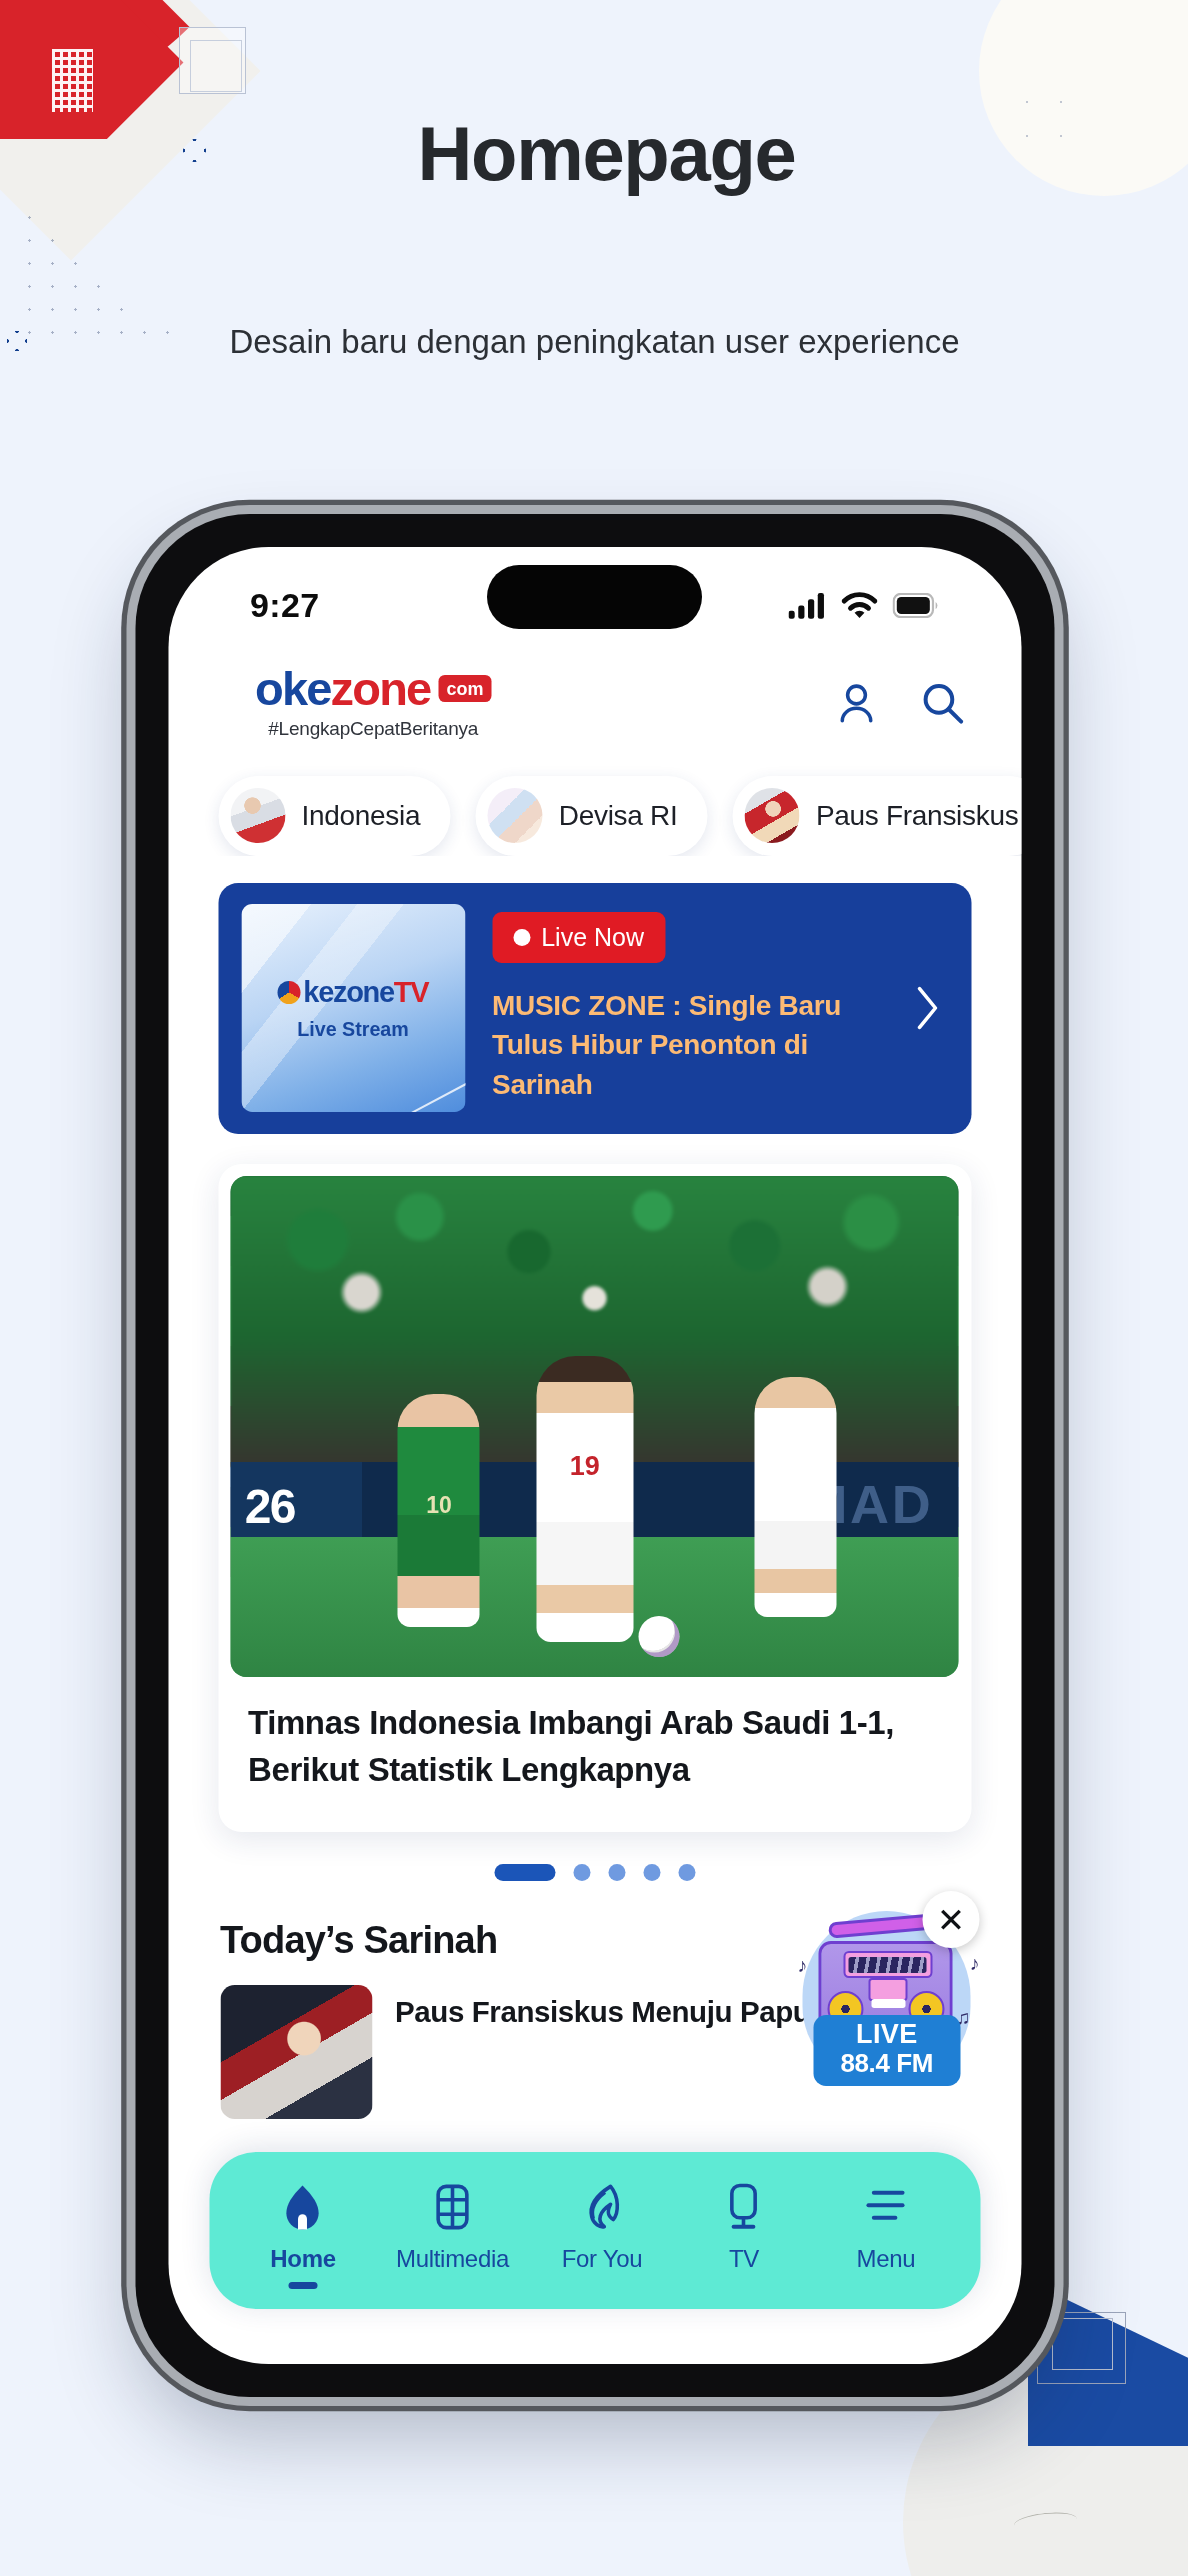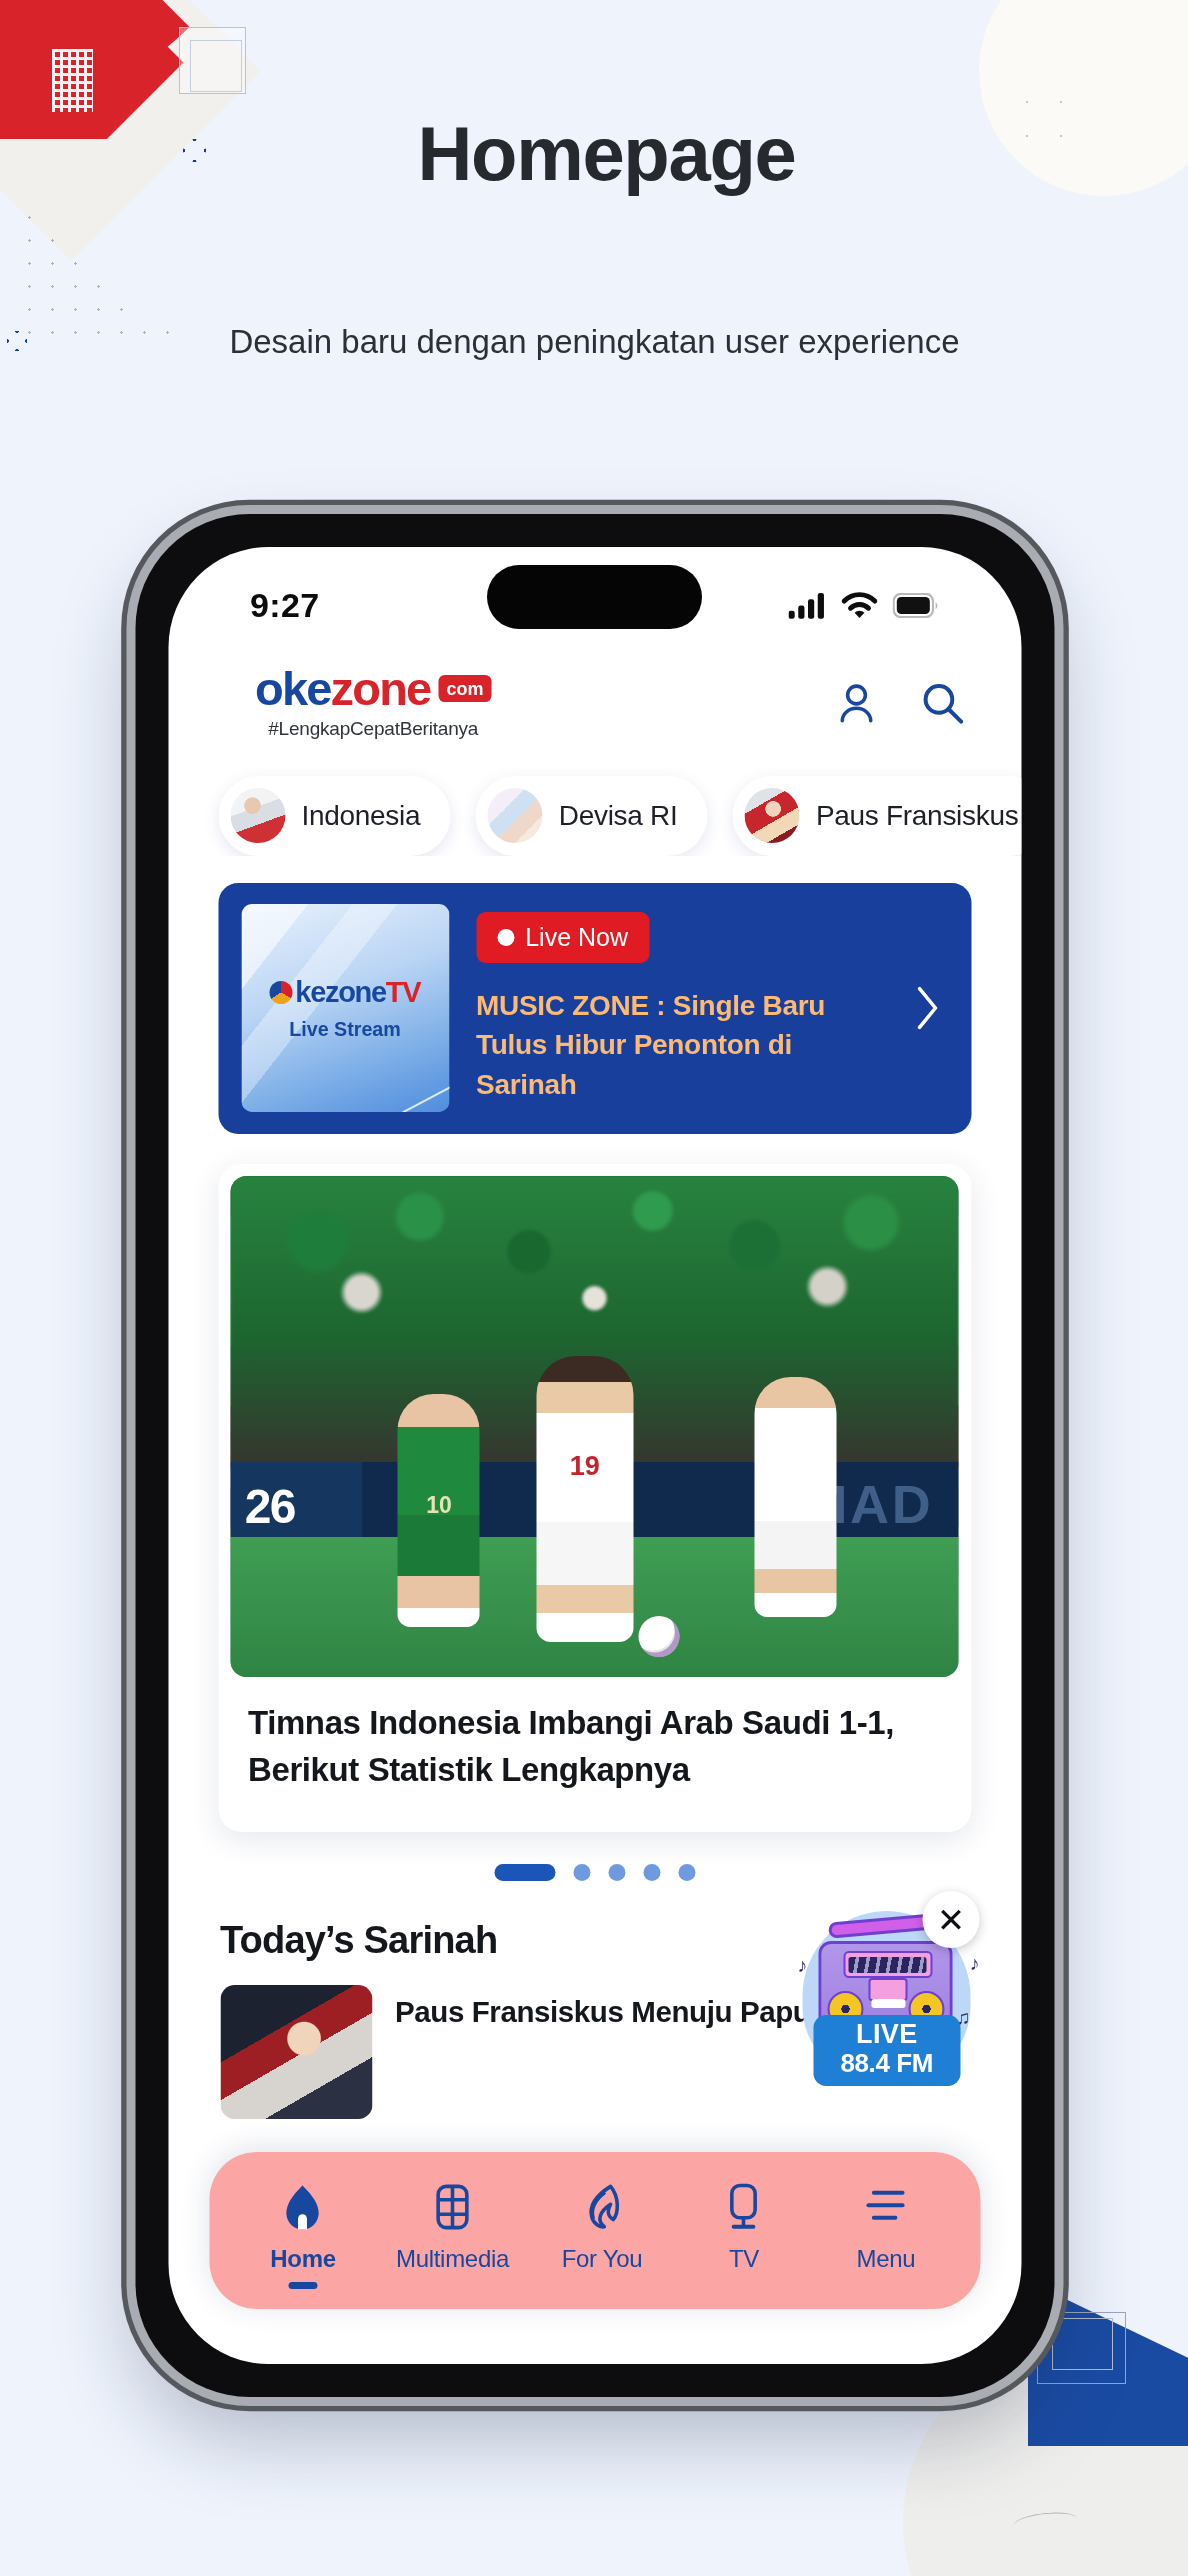--- a/index.html
+++ b/index.html
@@ -195,21 +195,21 @@
   .chip-label { font-size:28px; color:#1d2027; white-space:nowrap; letter-spacing:-0.3px; }
 
   
   #live-banner {
     margin:27px 50px 0 50px;
     background:#173f9b; border-radius:19.7px;
     display:flex; align-items:center; gap:27px;
     padding:21.5px 23px; position:relative;
   }
   #live-thumb {
-    width:208px; height:208px; border-radius:10.7px; flex:0 0 auto;
+    width:224px; height:208px; border-radius:10.7px; flex:0 0 auto;
     background:
       linear-gradient(128deg, rgba(255,255,255,.55) 0 18%, transparent 18% 30%,
                       rgba(255,255,255,.35) 30% 42%, transparent 42% 100%),
       linear-gradient(160deg,#e9f2fd 0%, #b9d4f4 42%, #7fb0e8 72%, #4f8ddd 100%);
     display:flex; flex-direction:column;
     align-items:center; justify-content:center;
     position:relative; overflow:hidden;
   }
   #live-thumb::after{
     content:""; position:absolute; left:-20%; bottom:-10%;
@@ -422,21 +422,21 @@
     font-size:34px; color:#0f1115; font-weight:400; line-height:1;
   }
   .note { position:absolute; color:#2f2a66; font-size:19.7px; }
   #radio-note-1 { left:-1.8px; top:52px; }
   #radio-note-2 { right:-5.4px; top:50px; }
   #radio-note-3 { right:3.6px; bottom:52px; }
 
   
   #bottom-nav {
     position:absolute; left:41px; right:41px; bottom:55px;
-    background:#fca5a5; border-radius:47px;
+    background:#5eead4; border-radius:47px;
     box-shadow:0 -3.6px 30px rgba(30,50,100,.14);
     display:flex; justify-content:space-around; align-items:flex-end;
     padding:29px 23px 36px 23px; z-index:30;
   }
   .nav-item {
     display:flex; flex-direction:column; align-items:center; gap:12.5px;
     position:relative; min-width:98px;
   }
   .nav-label { font-size:24px; color:#17479e; letter-spacing:-0.3px; }
   .nav-item.active .nav-label { font-weight:700; }

